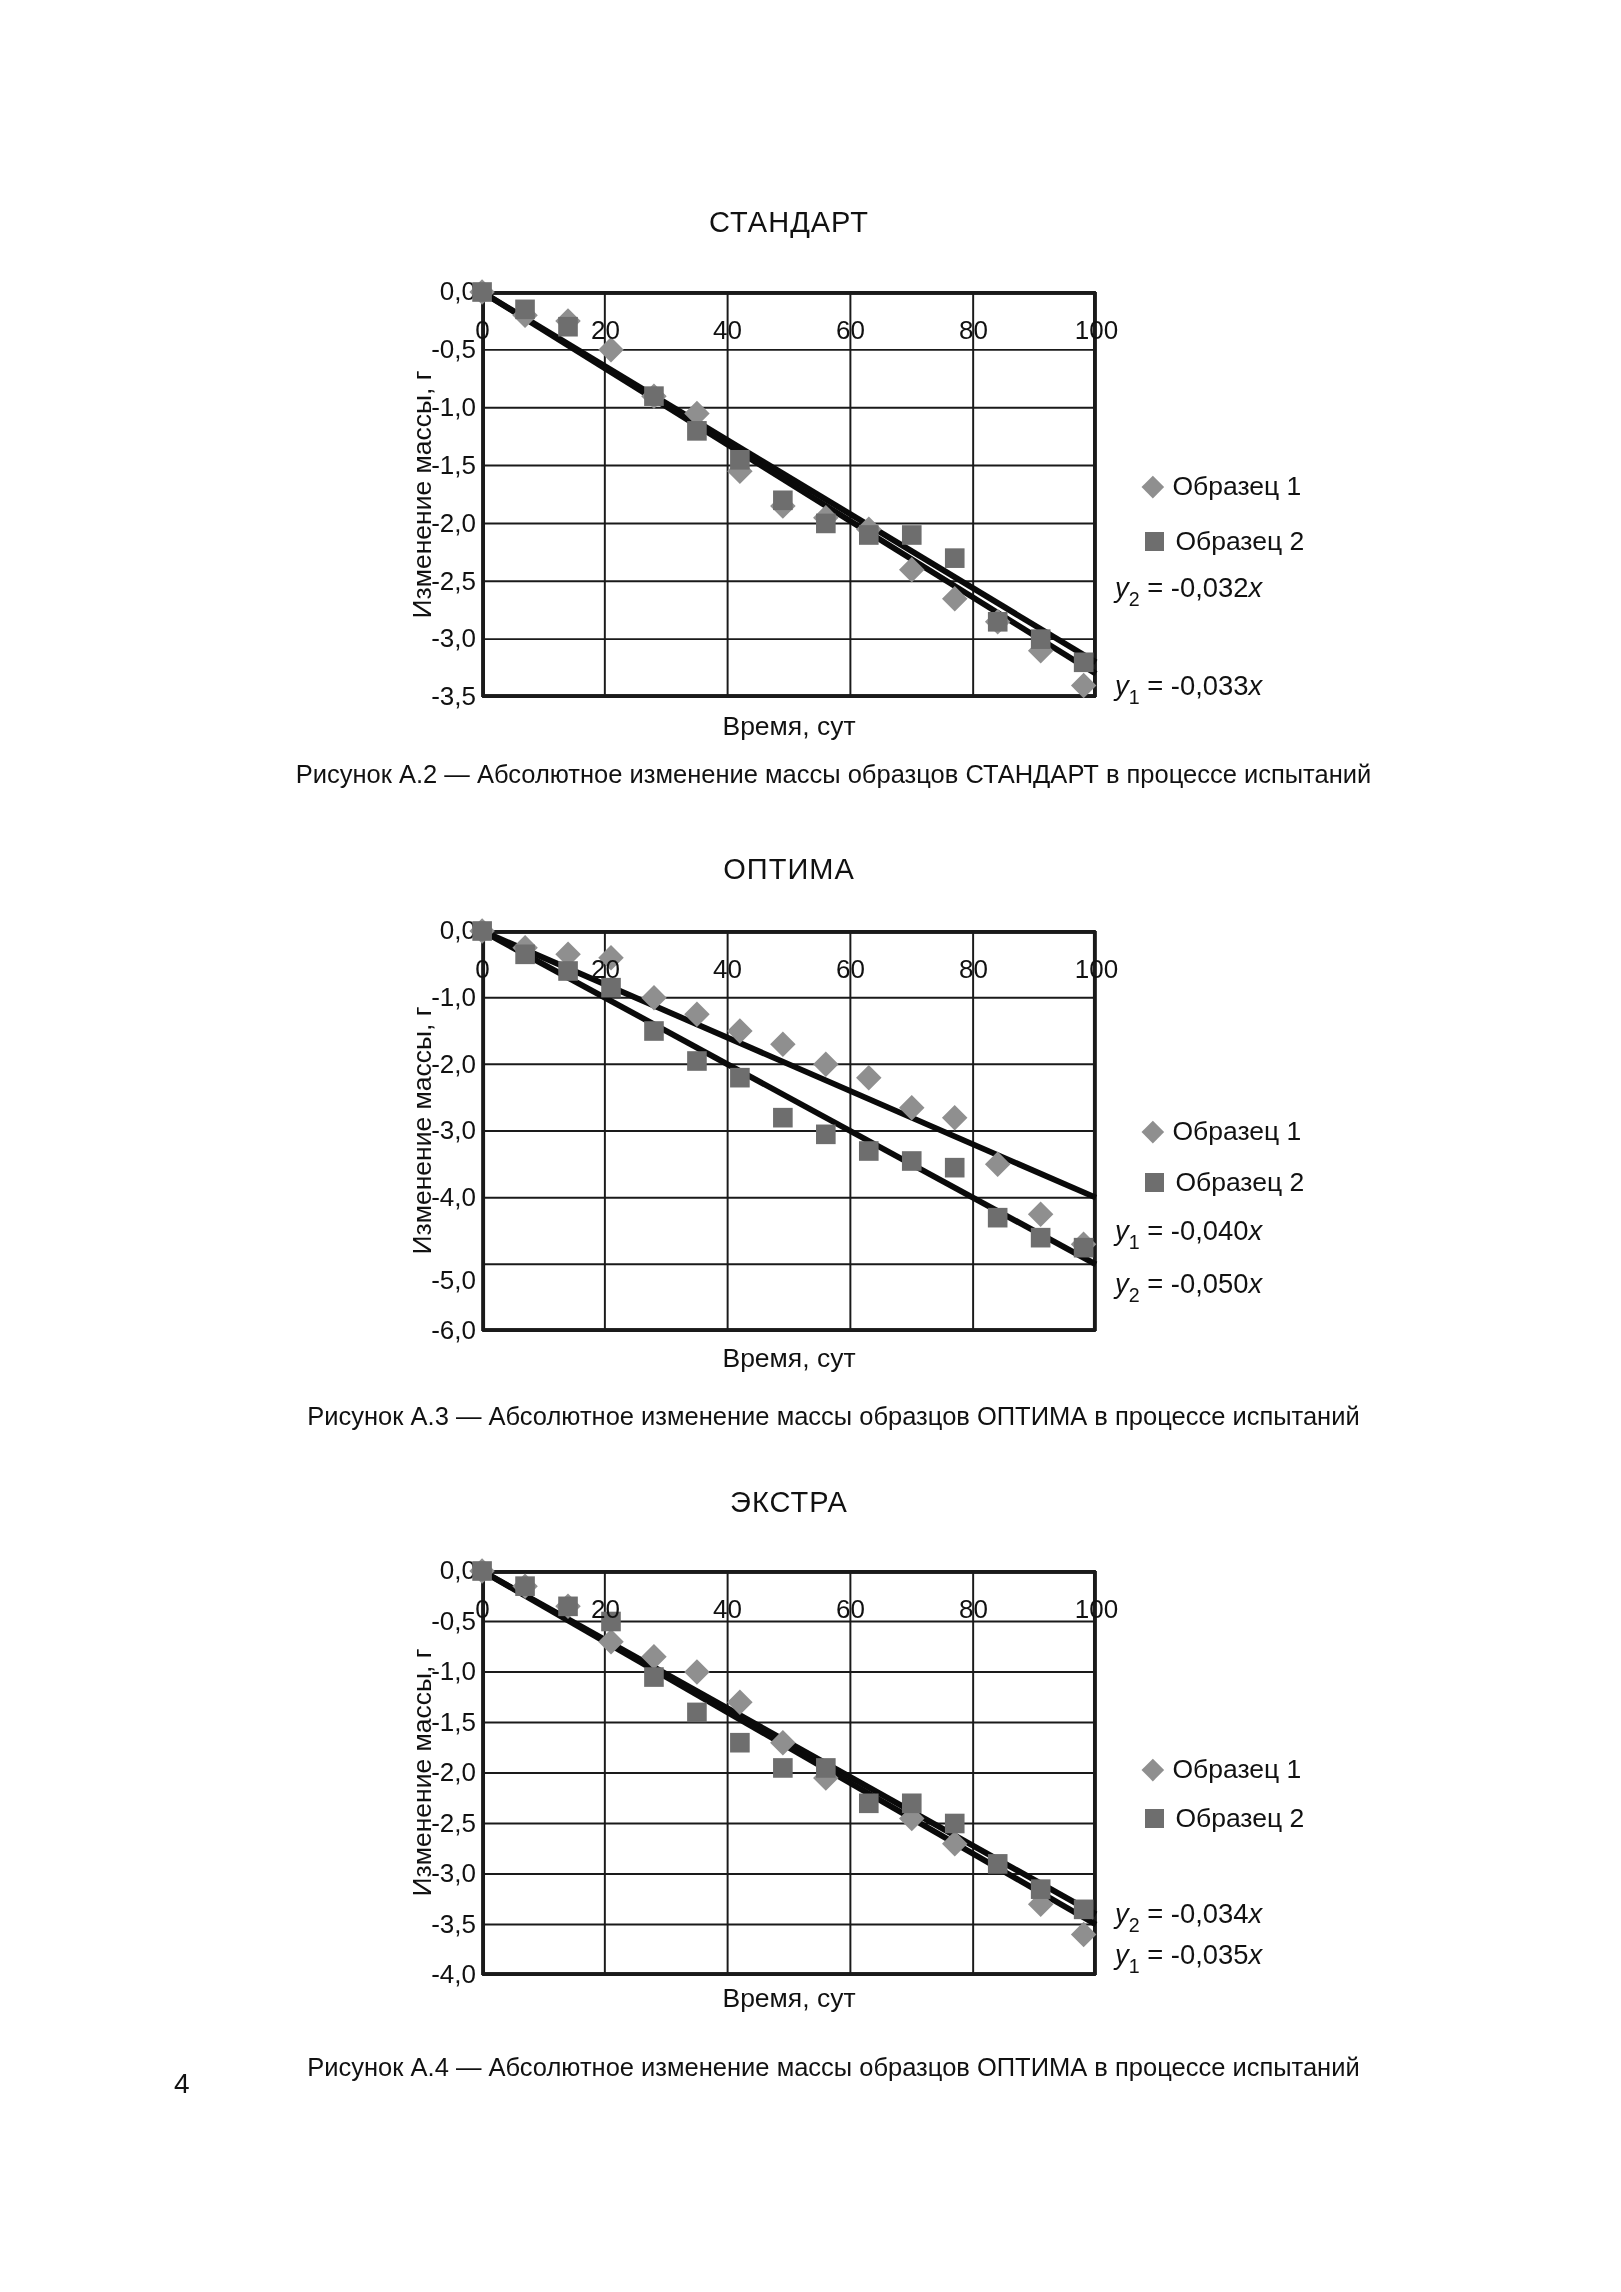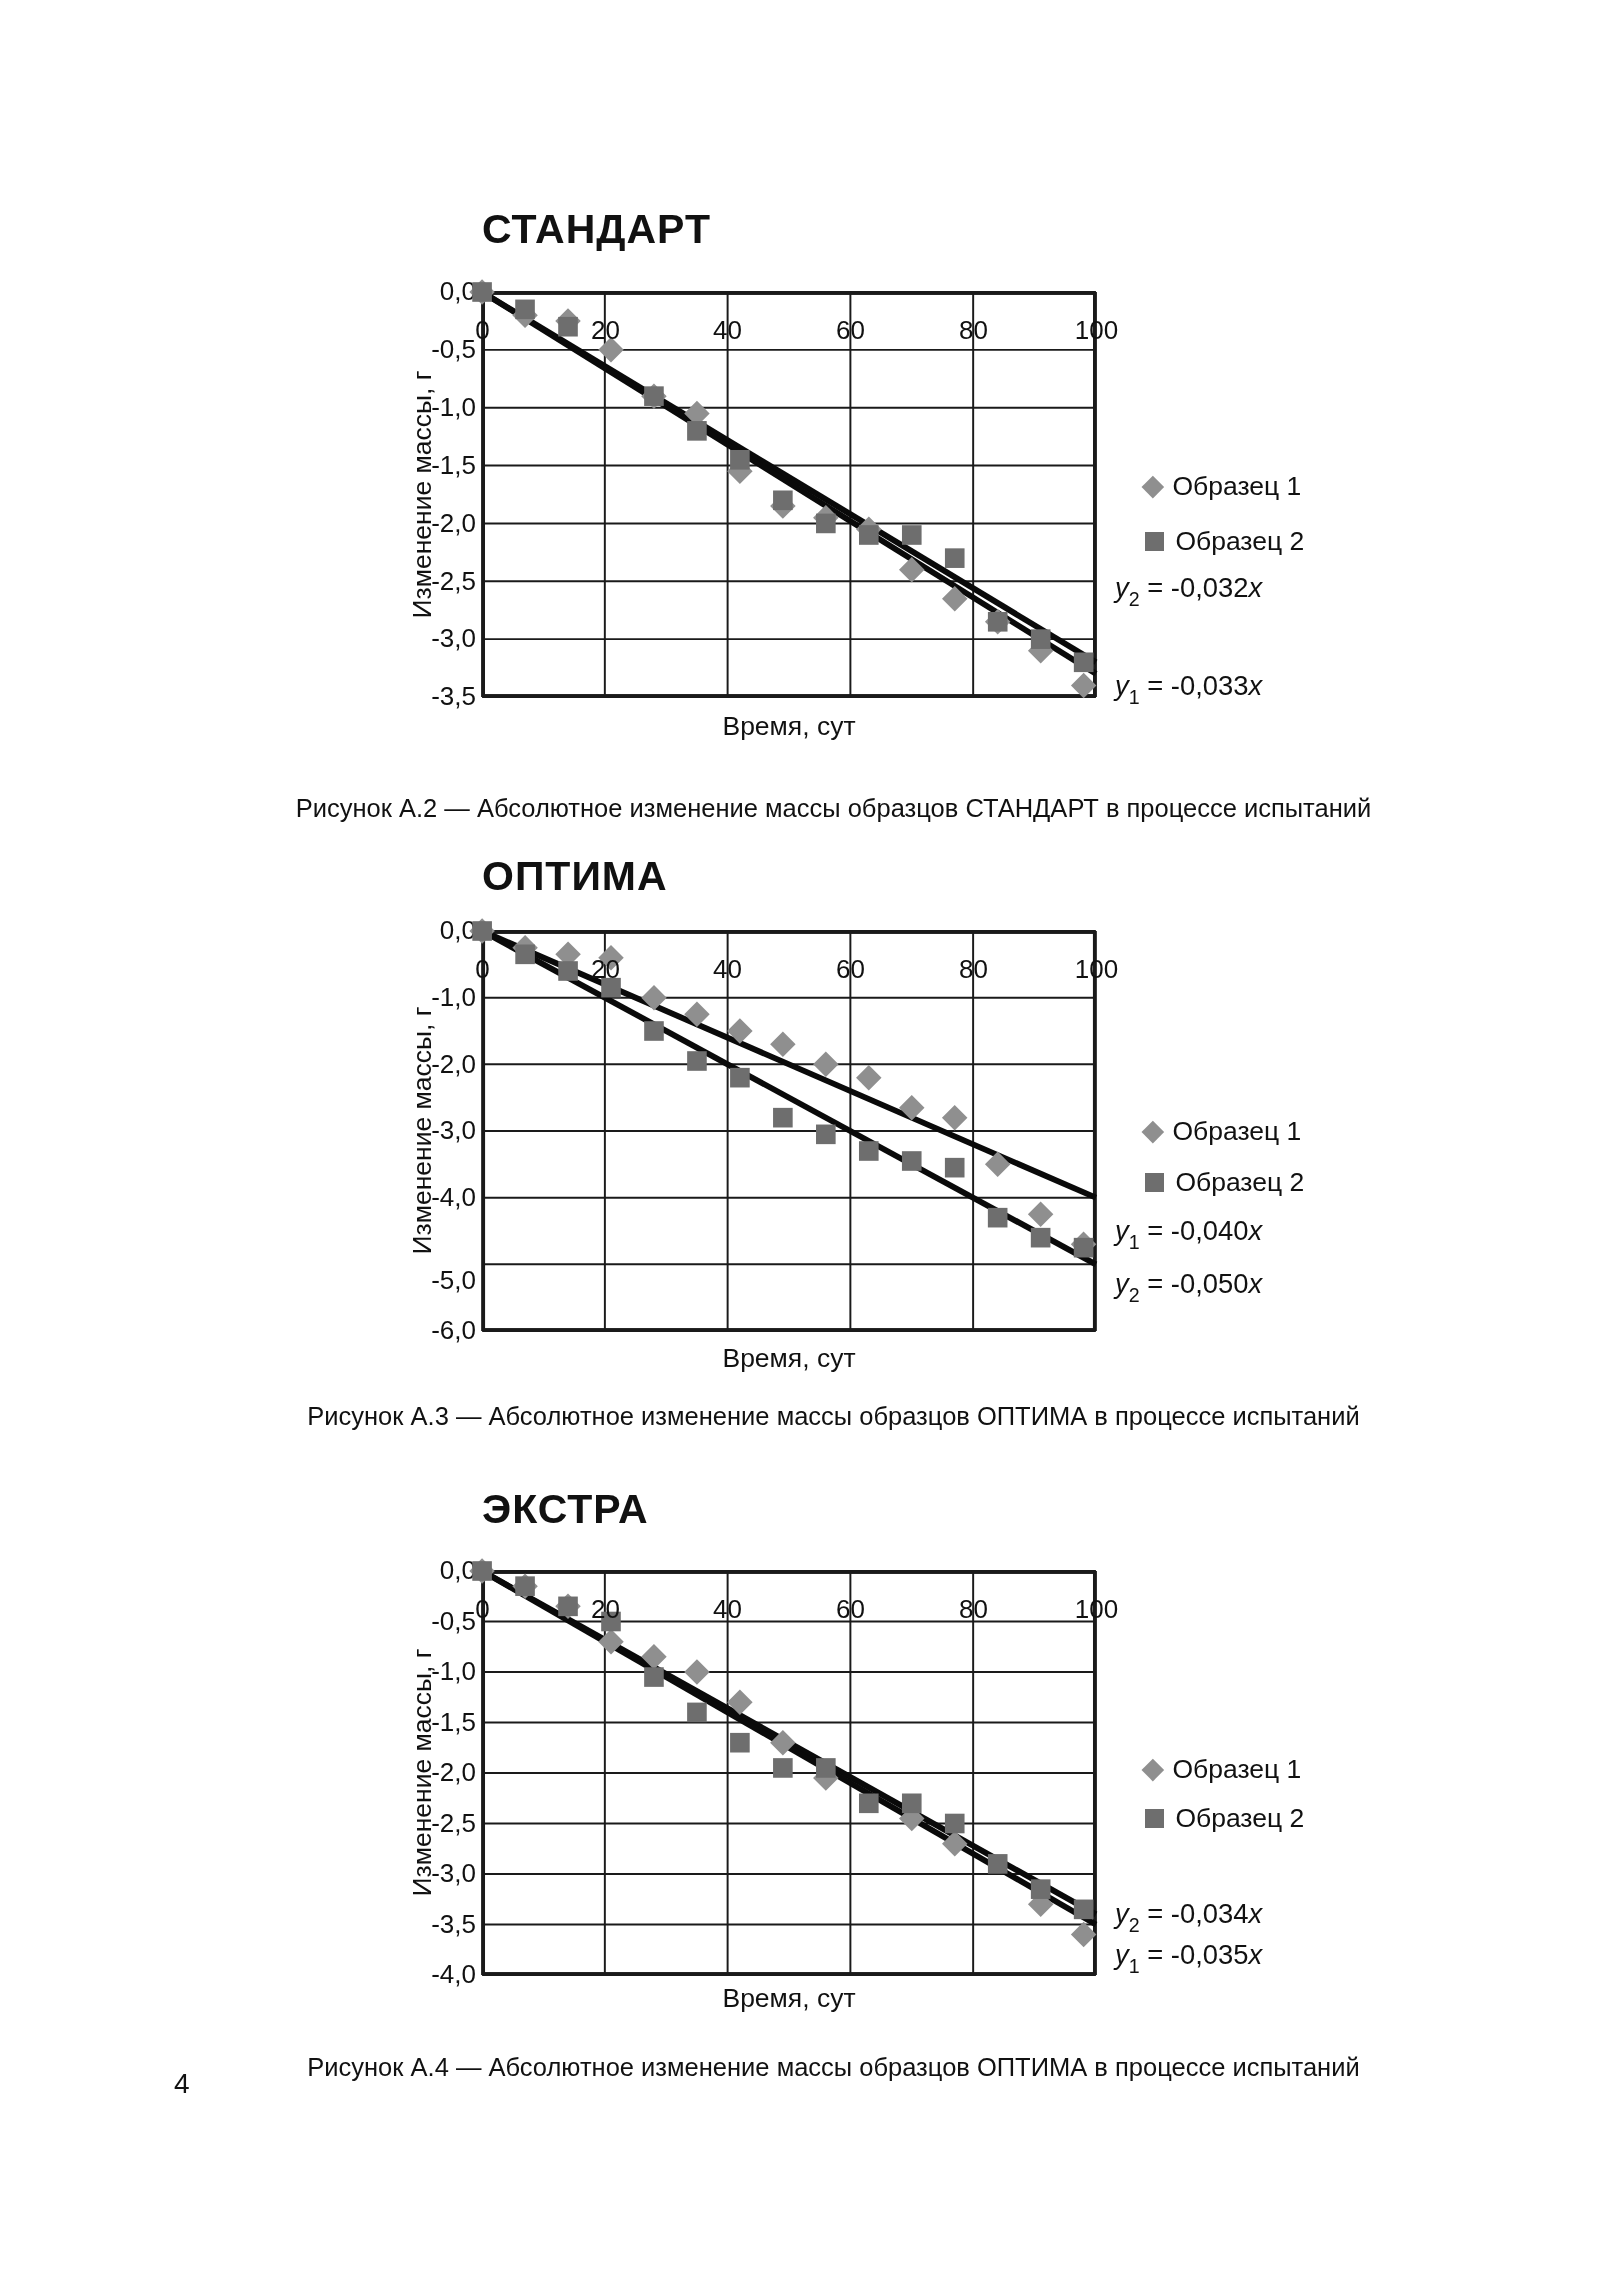--- a/index.html
+++ b/index.html
@@ -2,21 +2,21 @@
 <html><head>
 <meta charset="utf-8">
 <style>
   html,body{margin:0;padding:0;background:#ffffff;}
   .page{position:relative;width:1621px;height:2293px;background:#ffffff;
         font-family:"Liberation Sans",sans-serif;color:#111111;overflow:hidden;}
   .page *{box-sizing:border-box;}
   .header{position:absolute;top:153px;right:109px;font-style:italic;font-size:27.4px;white-space:nowrap;}
   .figure{position:absolute;left:0;top:0;width:0;height:0;}
   .figure > *{position:absolute;}
-  .chart-title{margin:0;font-size:41px;font-weight:700;text-align:left;letter-spacing:1px;}
+  .chart-title{margin:0;font-size:29px;font-weight:400;text-align:center;letter-spacing:1px;}
   .y-axis-title{font-size:26.5px;text-align:center;height:33px;line-height:33px;transform:rotate(-90deg);white-space:nowrap;}
   .x-axis-title{font-size:26.5px;text-align:center;}
   .tick{position:absolute;font-size:26px;line-height:29px;}
   .y-tick{text-align:right;}
   .x-tick{text-align:center;}
   .legend-row{position:absolute;display:flex;align-items:center;gap:11.8px;font-size:26.5px;white-space:nowrap;}
   .icon-diamond{width:15.7px;height:15.7px;transform:rotate(45deg);flex:0 0 auto;}
   .icon-square{width:18.6px;height:18.6px;flex:0 0 auto;}
   .equation{position:absolute;font-size:27.4px;white-space:nowrap;}
   .equation i{font-style:italic;}
@@ -107,21 +107,21 @@
         <div class="legend-row" style="left: 1145px; top: 525px; height: 33px;">
           <span class="icon-square" style="background: rgb(110, 110, 110);"></span>
           <span>Образец 2</span>
         </div>
       </div>
     <div class="equations">
         <div class="equation" style="left: 1115px; top: 572px;"><i>y</i><sub>2</sub> = -0,032<i>x</i></div>
         <div class="equation" style="left: 1115px; top: 670px; text-align: right;"><i>y</i><sub>1</sub> = -0,033<i>x</i></div>
       </div>
     <div class="x-axis-title" style="left: 482px; top: 711px; width: 614px;">Время, сут</div>
-    <p class="caption" style="left: 157px; top: 760px; width: 1353px; margin-top: 34px;">Рисунок А.2 — Абсолютное изменение массы образцов СТАНДАРТ в процессе испытаний</p>
+    <p class="caption" style="left: 157px; top: 760px; width: 1353px;">Рисунок А.2 — Абсолютное изменение массы образцов СТАНДАРТ в процессе испытаний</p>
   </section>
 
   <section class="figure">
     <h2 class="chart-title" style="left: 482px; top: 853px; width: 614px;">ОПТИМА</h2>
     <div class="y-axis-title" style="left: 216px; top: 1114px; width: 412px;">Изменение массы, г</div>
     <div class="y-ticks">
         <div class="tick y-tick" style="left: 374px; width: 102px; top: 916px;">0,0</div>
         <div class="tick y-tick" style="left: 374px; width: 102px; top: 983px;">-1,0</div>
         <div class="tick y-tick" style="left: 374px; width: 102px; top: 1050px;">-2,0</div>
         <div class="tick y-tick" style="left: 374px; width: 102px; top: 1116px;">-3,0</div>

